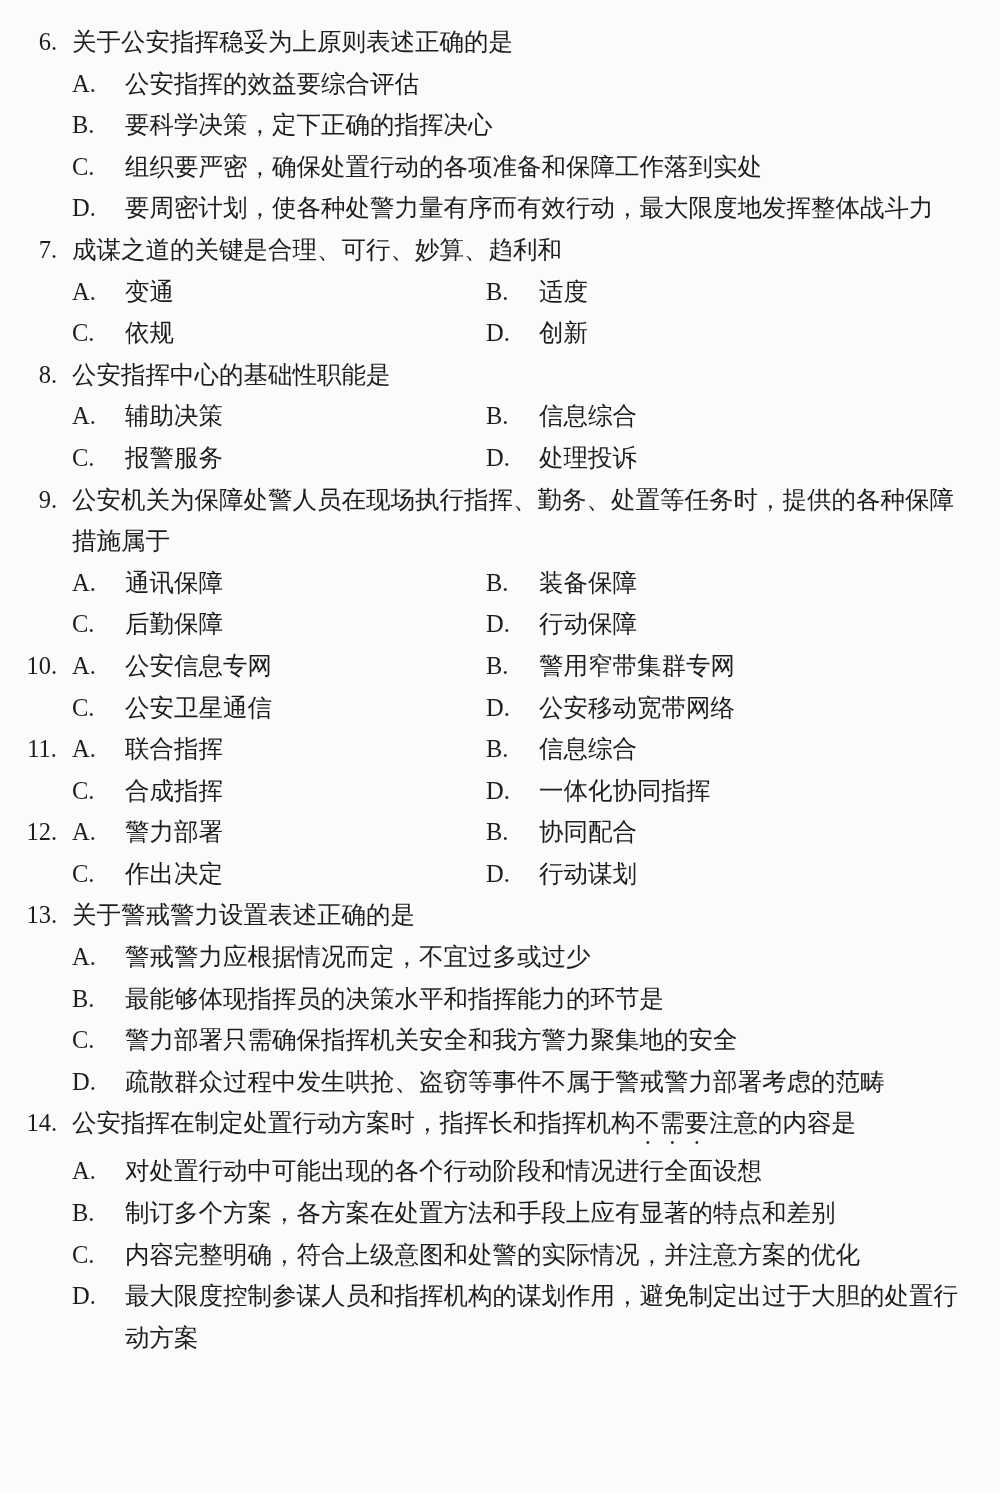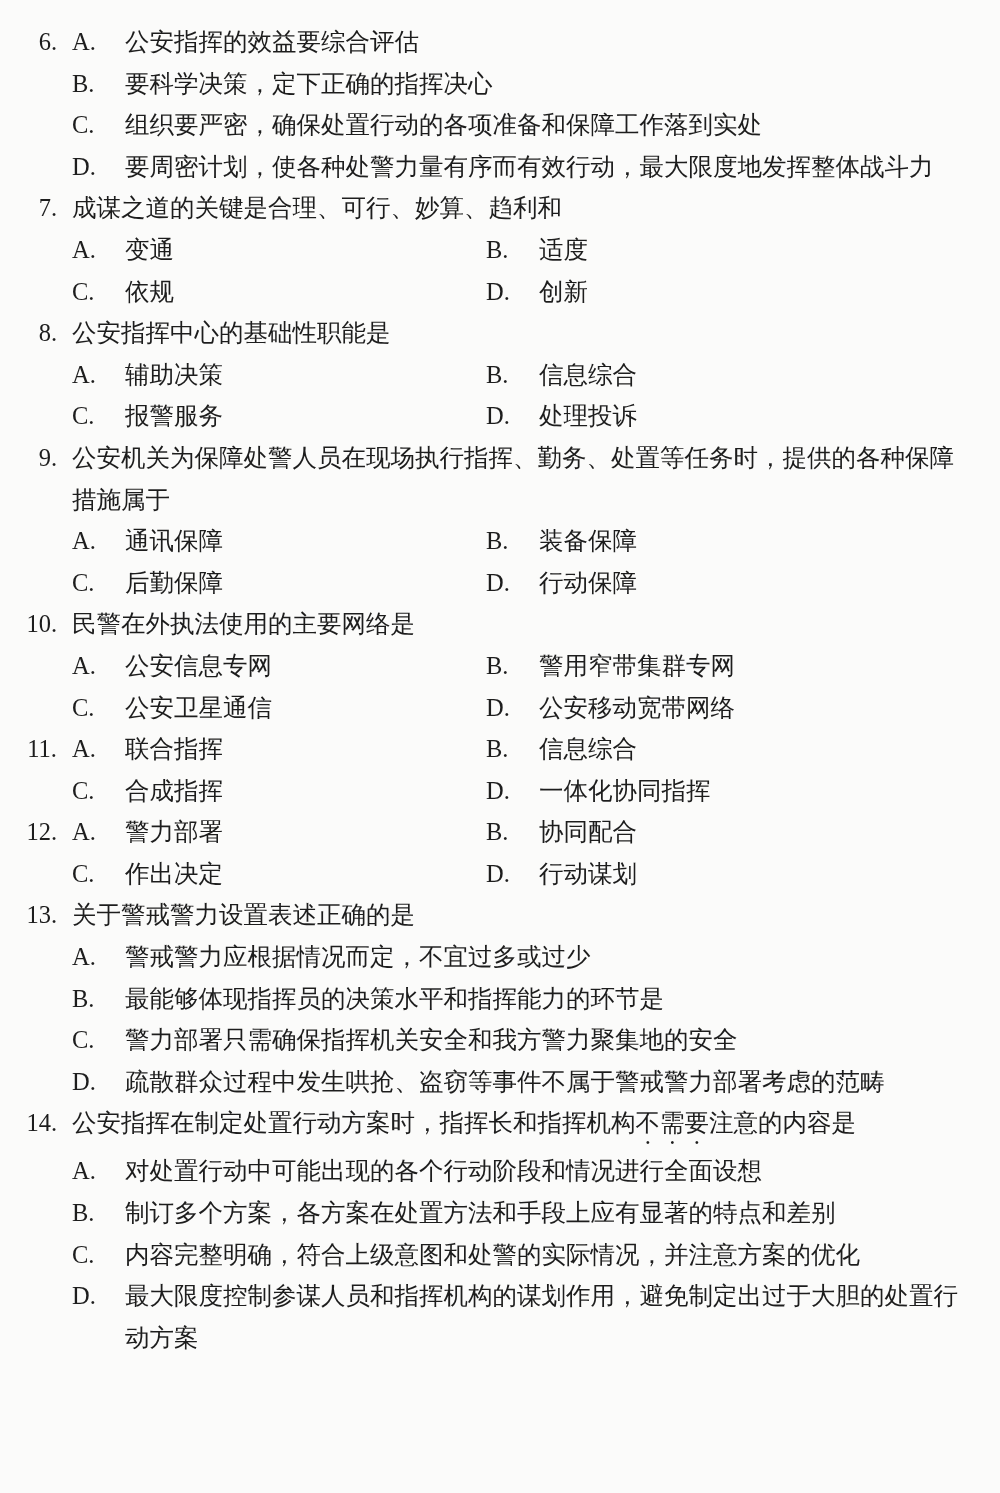--- a/index.html
+++ b/index.html
@@ -55,20 +55,21 @@
   }
 </style>
 </head>
 <body style="background: rgb(251, 251, 250); color: rgb(29, 29, 29);">
 
 <main>
     <section class="question">
       <div class="q-row">
         <span class="q-num">6.</span>
         <div class="q-body">
+          <p class="q-stem">关于公安指挥稳妥为上原则表述正确的是</p>
           <div class="options options-stacked">
             <div class="option">
               <span class="opt-label">A.</span>
               <span class="opt-text">公安指挥的效益要综合评估</span>
             </div>
             <div class="option">
               <span class="opt-label">B.</span>
               <span class="opt-text">要科学决策，定下正确的指挥决心</span>
             </div>
             <div class="option">
@@ -158,21 +159,20 @@
               <span class="opt-text">行动保障</span>
             </div>
           </div>
         </div>
       </div>
     </section>
     <section class="question">
       <div class="q-row">
         <span class="q-num">10.</span>
         <div class="q-body">
-          <p class="q-stem">民警在外执法使用的主要网络是</p>
           <div class="options options-grid">
             <div class="option">
               <span class="opt-label">A.</span>
               <span class="opt-text">公安信息专网</span>
             </div>
             <div class="option">
               <span class="opt-label">B.</span>
               <span class="opt-text">警用窄带集群专网</span>
             </div>
             <div class="option">

